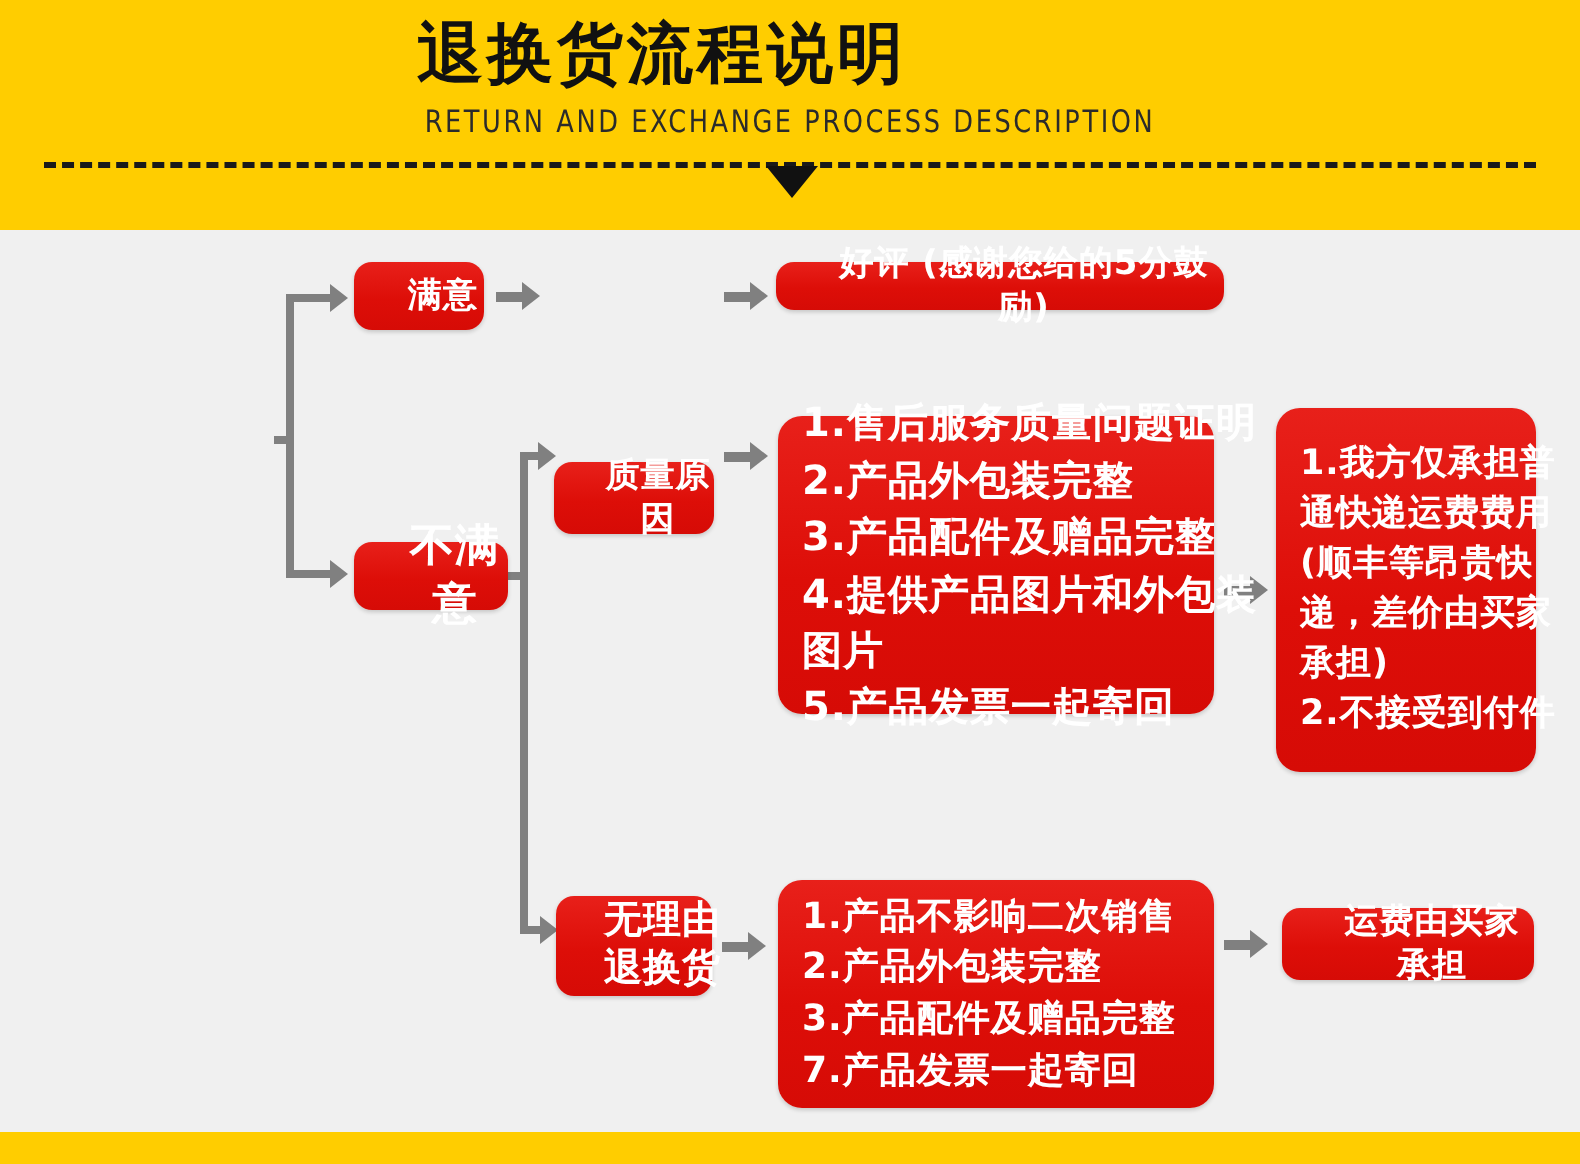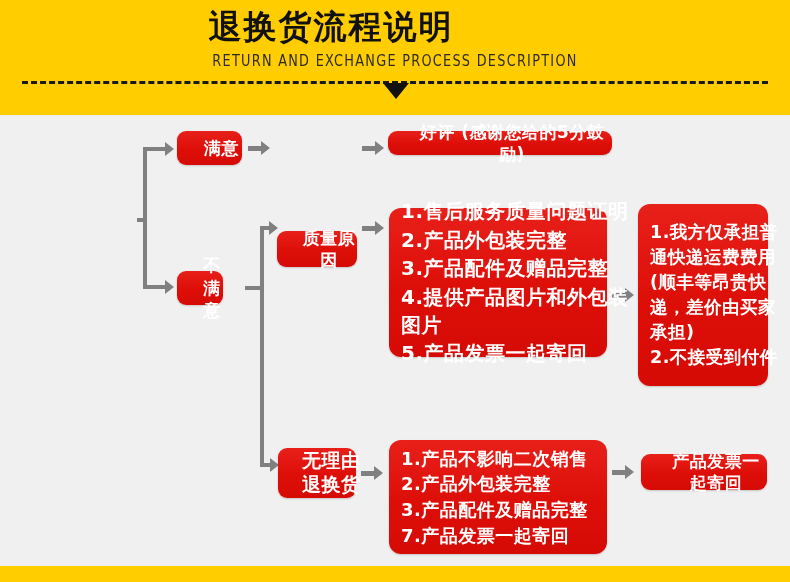--- a/index.html
+++ b/index.html
@@ -114,21 +114,21 @@
 
   .node-lines { width: 100%; }
   .node-lines .ln { display: block; white-space: nowrap; }
 
   
   #n-received  { left: 13px;  top: 196px; width: 124px; height: 48px; font-size: 22px; border-radius: 10px; }
   #n-satisfied { left: 177px; top: 131px; width: 65px;  height: 34px; font-size: 17px; }
   #n-confirm   { left: 275px; top: 131px; width: 82px;  height: 34px; font-size: 17px; }
   #n-praise    { left: 388px; top: 131px; width: 224px; height: 24px; font-size: 17px; }
 
-  #n-unsatis   { left: 177px; top: 271px; width: 46px;  height: 34px; font-size: 17px; }
+  #n-unsatis   { left: 177px; top: 271px; width: 77px;  height: 34px; font-size: 22px; }
   #n-quality   { left: 277px; top: 211px; width: 80px;  height: 36px; font-size: 17px; margin-top: 20px; }
   #n-qlist     { left: 389px; top: 208px; width: 218px; height: 149px; font-size: 20px; }
   #n-freight   { left: 638px; top: 204px; width: 130px; height: 182px; font-size: 17.5px; }
 
   #n-noreason  { left: 278px; top: 448px; width: 78px;  height: 50px; font-size: 19px; line-height: 1.24; }
   #n-nrlist    { left: 389px; top: 440px; width: 218px; height: 114px; font-size: 18px; }
   #n-buyer     { left: 641px; top: 454px; width: 126px; height: 36px; font-size: 17px; }
 
   
   .ln-h, .ln-v {
@@ -265,16 +265,16 @@
 
   <div class="node list" id="n-nrlist">
     <span class="node-lines">
         <span class="ln">1.产品不影响二次销售</span>
         <span class="ln">2.产品外包装完整</span>
         <span class="ln">3.产品配件及赠品完整</span>
         <span class="ln">7.产品发票一起寄回</span>
       </span>
   </div>
 
-  <div class="node" id="n-buyer">产品发票一起寄回</div>
+  <div class="node" id="n-buyer">运费由买家承担</div>
 
   <div class="footer-strip"></div>
 </div>
 
 </body></html>

